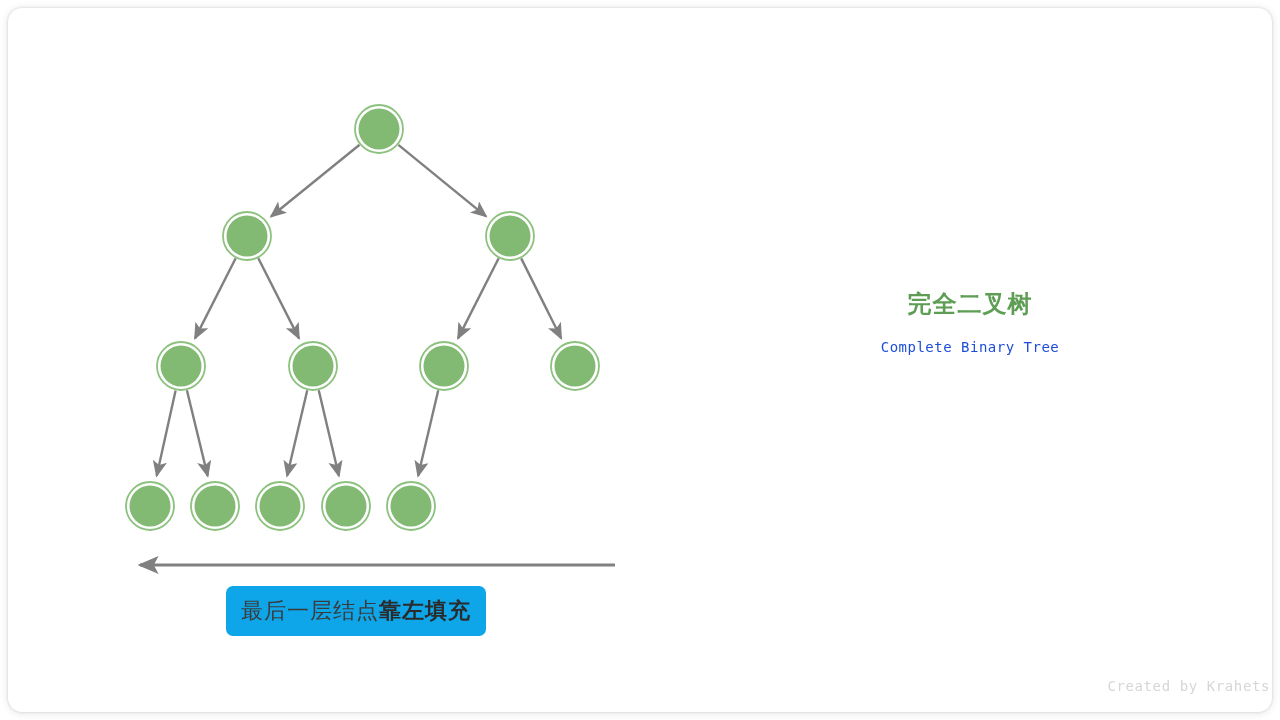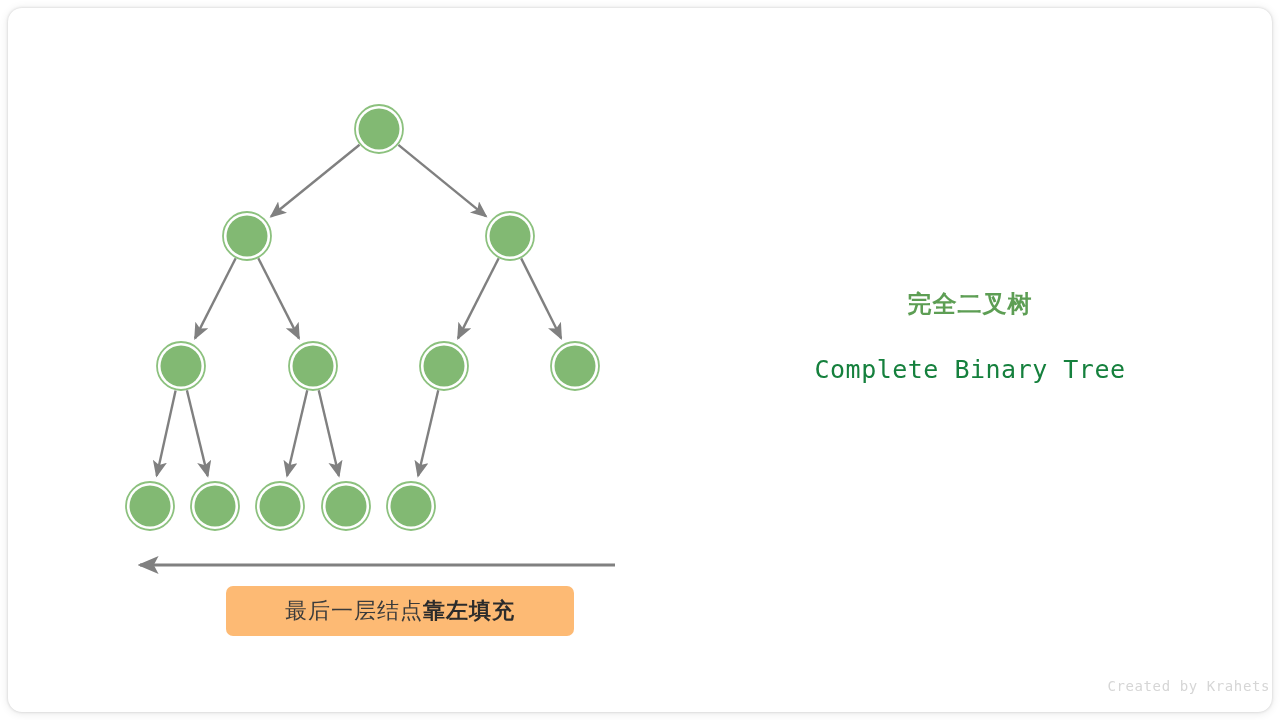--- a/index.html
+++ b/index.html
@@ -53,37 +53,37 @@
   #caption-title {
     font-family: "Liberation Sans", sans-serif;
     font-size: 24px;
     font-weight: bold;
     color: #5d9e54;
     letter-spacing: 1px;
     line-height: 1.2;
   }
 
   #caption-subtitle {
-    margin-top: 36px;
+    margin-top: 20px;
     font-family: "DejaVu Sans Mono", "Liberation Mono", monospace;
-    font-size: 25px;
+    font-size: 14px;
     font-weight: normal;
-    color: #15803d;
+    color: #1d4ed8;
     letter-spacing: 0.5px;
     line-height: 1.2;
   }
 
   
   #annotation-pill {
     position: absolute;
     left: 226px;
     top: 586px;
-    width: 348px;
+    width: 260px;
     height: 50px;
-    background: #fdba74;
+    background: #0ea5e9;
     border-radius: 7px;
     display: flex;
     align-items: center;
     justify-content: center;
     box-sizing: border-box;
   }
 
   #annotation-text {
     font-family: "Liberation Sans", sans-serif;
     font-size: 22px;

